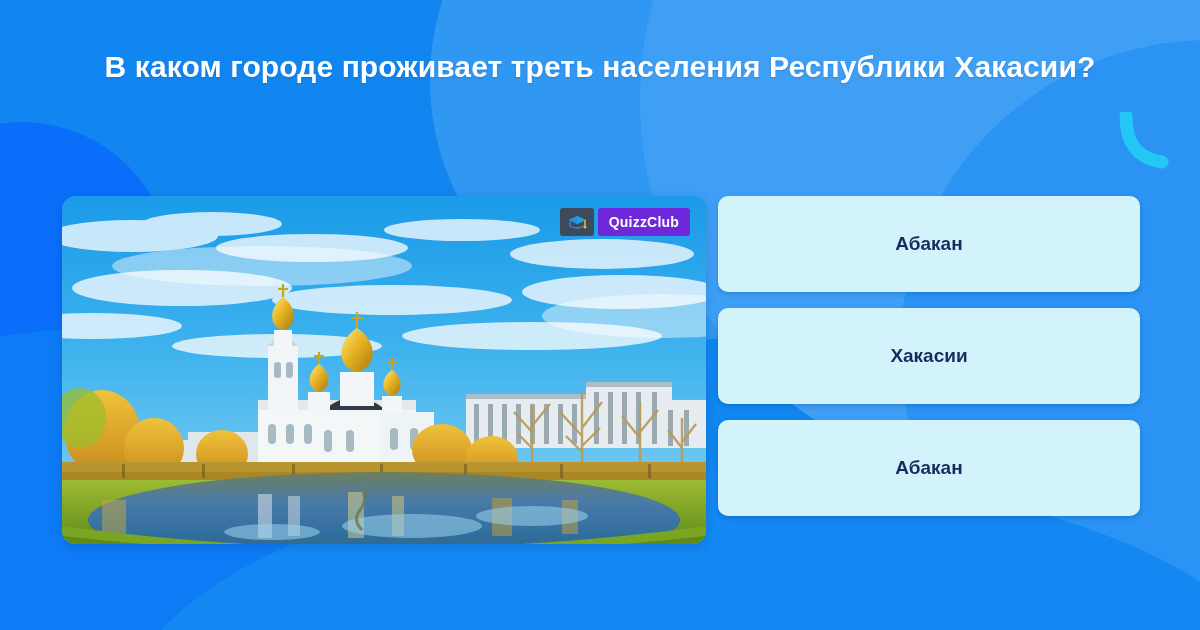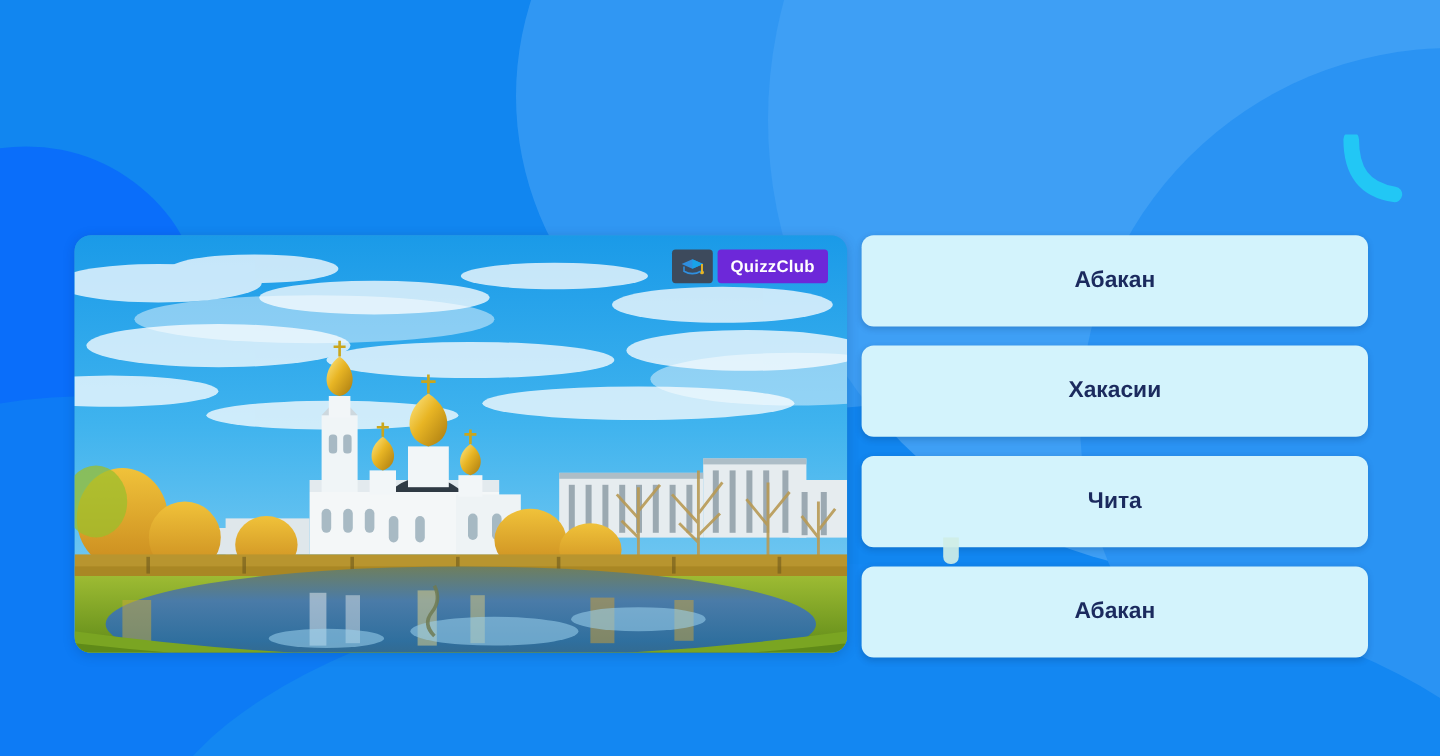--- a/index.html
+++ b/index.html
@@ -129,21 +129,21 @@
   .answers {
     position:absolute;
     left:718px; top:196px;
     width:422px;
     display:flex;
     flex-direction:column;
     gap:16px;
   }
   .answer {
     position:relative;
-    height:76px;
+    height:96px;
     border-radius:10px;
     background:#d3f3fc;
     color:#1b2a5e;
     font-size:19px;
     font-weight:bold;
     display:flex;
     align-items:center;
     justify-content:center;
     box-shadow:0 2px 5px rgba(0,35,80,.20);
     cursor:pointer;
@@ -169,20 +169,21 @@
     <div class="blob-right-mid"></div>
     <div class="blob-left-circle"></div>
     <div class="blob-left-lower"></div>
     <div class="blob-bottom-wide"></div>
 
     <svg class="arc-accent" viewBox="0 0 58 58">
       <path d="M8 4 C8 30 18 46 44 50" stroke="#22c7f5" stroke-width="13" stroke-linecap="round" fill="none"></path>
     </svg>
   </div>
 
+  <h1 class="question">В каком городе проживает треть населения Республики Хакасии?</h1>
 
   <div class="photo-wrap">
     <svg class="photo-svg" viewBox="0 0 644 348" preserveAspectRatio="xMidYMid slice">
       <defs>
         <linearGradient id="sky" x1="0" y1="0" x2="0" y2="1">
           <stop offset="0%" stop-color="#1a9ae8"></stop>
           <stop offset="45%" stop-color="#3fb3ee"></stop>
           <stop offset="100%" stop-color="#8dd2f2"></stop>
         </linearGradient>
         <linearGradient id="water" x1="0" y1="0" x2="0" y2="1">
@@ -372,24 +373,20 @@
   <div class="answers">
 
     <div class="answer">
       <span>Абакан</span>
     </div>
 
     <div class="answer">
       <span>Хакасии</span>
     </div>
 
-    <div class="answer">
-      <span>Чита</span>
-      <span class="answer-notch"></span>
-    </div>
 
     <div class="answer">
       <span>Абакан</span>
     </div>
 
   </div>
 
 </div>
 
 </body></html>

